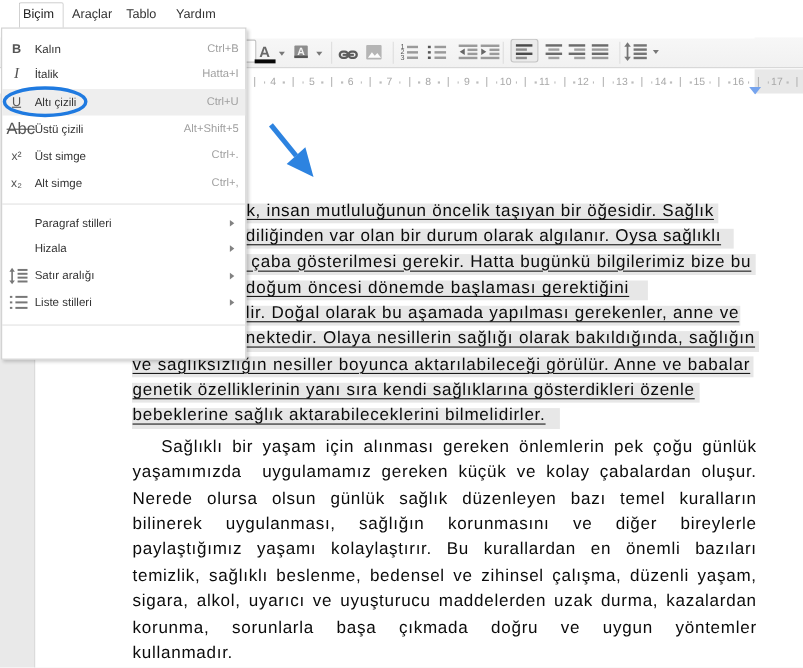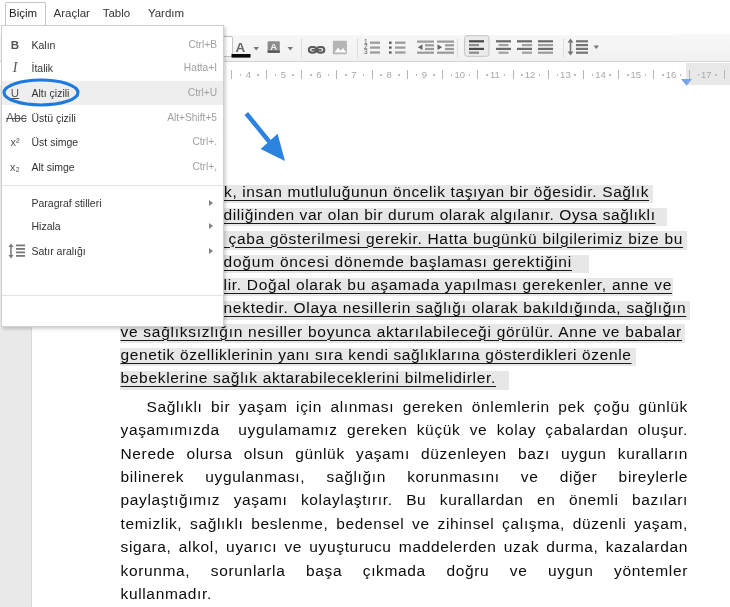--- a/index.html
+++ b/index.html
@@ -5,21 +5,21 @@
 .abs{position:absolute}
 
 #canvas{position:absolute;left:0;top:82px;width:730px;height:525px;background:#e9e9e9}
 #page{position:absolute;left:31px;top:82px;width:699px;height:525px;background:#fff;border-left:1px solid #d8d8d8}
 .dl{position:absolute;font-size:15.5px;letter-spacing:0.65px;color:#0b0b0b;white-space:nowrap;line-height:19px}
 .j{text-align:justify;text-align-last:justify;white-space:normal}
 .hl{}
 .hbg{position:absolute;background:#e7e7e7;height:18.6px}
 .u{text-decoration:underline;text-decoration-thickness:1.4px;text-underline-offset:2.5px;text-decoration-color:#1a1a1a}
 
-#menubar{position:absolute;left:0;top:0;width:674px;height:35px;background:#fff}
+#menubar{position:absolute;left:12px;top:0;width:674px;height:35px;background:#fff}
 .mitem{position:absolute;top:0;height:26px;line-height:26px;font-size:11.5px;color:#333}
 #toolbar{position:absolute;left:0;top:33.5px;width:730px;height:27.5px;background:linear-gradient(#f7f7f7,#f1f1f1);border-bottom:1px solid #d4d4d4}
 .tsep{position:absolute;top:4px;width:1px;height:20px;background:#dedede}
 #ruler{position:absolute;left:0;top:62.5px;width:730px;height:22.5px;background:#fff}
 #ruler .gray{position:absolute;left:686px;top:0;width:44px;height:22.5px;background:#e8e8e8}
 .rnum{position:absolute;top:6px;font-size:9.5px;color:#a8a8a8;transform:translateX(-50%)}
 .rtick{position:absolute;top:7.5px;width:1px;height:9px;background:#b5b5b5}
 .rdot{position:absolute;top:11.5px;width:1.5px;height:2px;background:#bdbdbd}
 
 #dd{position:absolute;left:1px;top:25px;width:221px;height:300px;background:#fff;border:1px solid #cfcfcf;box-shadow:2px 2px 3px rgba(0,0,0,0.18)}
@@ -29,21 +29,21 @@
 .ic{position:absolute;left:4px;width:18px;height:24px;color:#555;font-size:11.5px;text-align:center}
 .sep{position:absolute;left:0;width:221px;height:1px;background:#e2e2e2}
 .arr{position:absolute;left:206.5px;top:9px;width:0;height:0;border-left:4.5px solid #828282;border-top:3.5px solid transparent;border-bottom:3.5px solid transparent}
 </style></head><body>
 
 <div id="canvas"></div>
 <div id="page"></div>
 
 <div class="dl j" style="left:120.5px;top:396.8px;width:567.5px;text-indent:26px">Sağlıklı bir yaşam için alınması gereken önlemlerin pek çoğu günlük</div>
 <div class="dl j" style="left:120.5px;top:420.2px;width:567.5px">yaşamımızda&nbsp; uygulamamız gereken küçük ve kolay çabalardan oluşur.</div>
-<div class="dl j" style="left:120.5px;top:443.6px;width:567.5px">Nerede olursa olsun günlük yaşamı düzenleyen bazı uygun kuralların</div>
+<div class="dl j" style="left:120.5px;top:443.6px;width:567.5px">Nerede olursa olsun günlük sağlık düzenleyen bazı temel kuralların</div>
 <div class="dl j" style="left:120.5px;top:467.0px;width:567.5px">bilinerek uygulanması, sağlığın korunmasını ve diğer bireylerle</div>
 <div class="dl j" style="left:120.5px;top:490.4px;width:567.5px">paylaştığımız yaşamı kolaylaştırır. Bu kurallardan en önemli bazıları</div>
 <div class="dl j" style="left:120.5px;top:513.8px;width:567.5px">temizlik, sağlıklı beslenme, bedensel ve zihinsel çalışma, düzenli yaşam,</div>
 <div class="dl j" style="left:120.5px;top:537.2px;width:567.5px">sigara, alkol, uyarıcı ve uyuşturucu maddelerden uzak durma, kazalardan</div>
 <div class="dl j" style="left:120.5px;top:560.6px;width:567.5px">korunma, sorunlarla başa çıkmada doğru ve uygun yöntemler</div>
 <div class="dl" style="left:120.5px;top:584.0px">kullanmadır.</div>
 
 <div class="hbg" style="left:222px;top:184.6px;width:431.0px"></div>
 <div class="hbg" style="left:222px;top:207.9px;width:444.5px"></div>
 <div class="hbg" style="left:222px;top:231.2px;width:465.0px"></div>
@@ -258,21 +258,21 @@
       <span class="ic" style="font-style:italic;font-family:'Liberation Serif',serif;font-size:14px">I</span>
       <span class="lbl">İtalik</span>
       <span class="sc">Hatta+I</span>
     </div>
  <div class="row" style="top:54.5px;background:#eee">
       <span class="ic" style="text-decoration:underline">U</span>
       <span class="lbl">Altı çizili</span>
       <span class="sc">Ctrl+U</span>
     </div>
  <div class="row" style="top:80px">
-      <span class="ic" style="font-size:12px;text-decoration:line-through">Abc</span>
+      <span class="ic" style="font-size:15px;text-decoration:line-through">Abc</span>
       <span class="lbl">Üstü çizili</span>
       <span class="sc">Alt+Shift+5</span>
     </div>
  <div class="row" style="top:104px">
       <span class="ic" style="font-size:11px">x²</span>
       <span class="lbl">Üst simge</span>
       <span class="sc">Ctrl+.</span>
     </div>
  <div class="row" style="top:129px">
       <span class="ic" style="font-size:11px">x₂</span>
@@ -296,18 +296,32 @@
           <rect x="8" y="1.5" width="9" height="1.8"></rect>
           <rect x="8" y="5" width="9" height="1.8"></rect>
           <rect x="8" y="8.5" width="9" height="1.8"></rect>
           <rect x="8" y="12" width="9" height="1.8"></rect>
         </g>
    <line x1="3" y1="2.5" x2="3" y2="13.5" stroke="#777" stroke-width="1.5"></line>
    <path d="M0.5 4 l5 0 l-2.5 -3.5 z" fill="#777"></path>
         <path d="M0.5 12 l5 0 l-2.5 3.5 z" fill="#777"></path>
   </svg>
  </div>
+ <div class="row" style="top:237.4px">
+      <span class="lbl">Liste stilleri</span>
+      <span class="arr"></span>
+  <svg style="position:absolute;left:6px;top:5px" width="18" height="14" viewBox="0 0 18 14">
+   <g fill="#777">
+          <rect x="6" y="1" width="11" height="1.8"></rect>
+          <rect x="6" y="6" width="11" height="1.8"></rect>
+          <rect x="6" y="11" width="11" height="1.8"></rect>
+   <rect x="1" y="1" width="2.2" height="1.8"></rect>
+          <rect x="1" y="6" width="2.2" height="1.8"></rect>
+          <rect x="1" y="11" width="2.2" height="1.8"></rect>
+        </g>
+  </svg>
+ </div>
  <div class="sep" style="top:269.2px"></div>
 </div>
 
 <svg class="abs" style="left:0px;top:75px" width="90" height="36" viewBox="0 0 90 36">
  <ellipse cx="41" cy="17.5" rx="37" ry="12.5" fill="none" stroke="#1f7ae0" stroke-width="3.1"></ellipse>
 </svg>
 
 </body></html>

